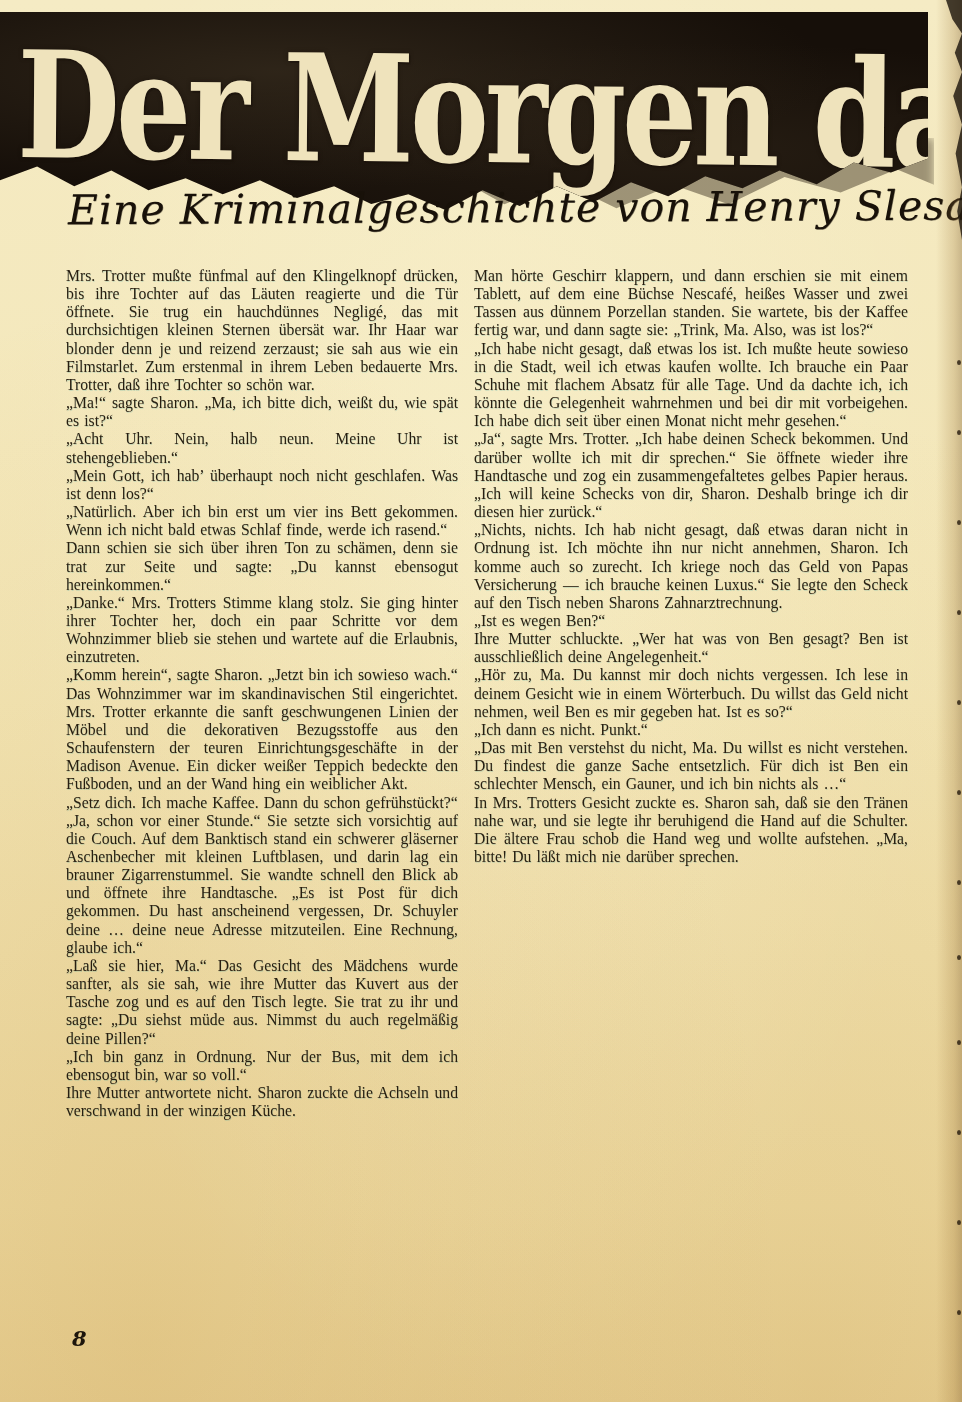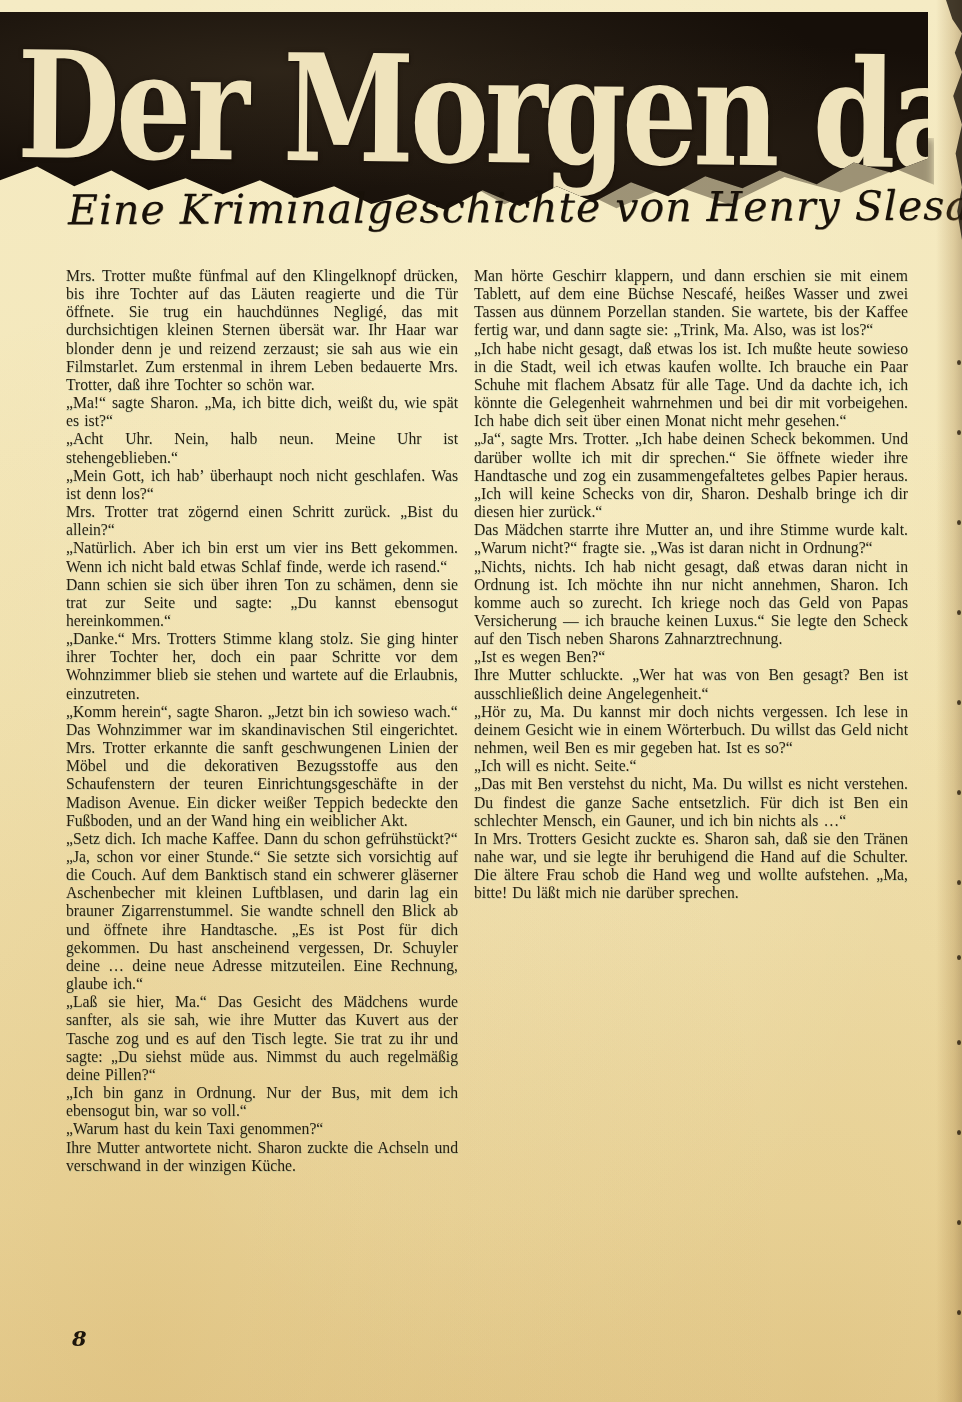--- a/index.html
+++ b/index.html
@@ -103,43 +103,40 @@
   </div>
 
   <div class="subtitle">Eine Kriminalgeschichte von Henry Slesar</div>
 
   <div class="columns">
     <div class="col" id="col-left">
         <p>Mrs. Trotter mußte fünfmal auf den Klingelknopf drücken, bis ihre Tochter auf das Läuten reagierte und die Tür öffnete. Sie trug ein hauchdünnes Negligé, das mit durchsichtigen kleinen Sternen übersät war. Ihr Haar war blonder denn je und reizend zerzaust; sie sah aus wie ein Filmstarlet. Zum erstenmal in ihrem Leben bedauerte Mrs. Trotter, daß ihre Tochter so schön war.</p>
         <p>„Ma!“ sagte Sharon. „Ma, ich bitte dich, weißt du, wie spät es ist?“</p>
         <p>„Acht Uhr. Nein, halb neun. Meine Uhr ist stehengeblieben.“</p>
         <p>„Mein Gott, ich hab’ überhaupt noch nicht geschlafen. Was ist denn los?“</p>
-        <p>Mrs. Trotter trat zögernd einen Schritt zurück. „Bist du allein?“</p>
         <p>„Natürlich. Aber ich bin erst um vier ins Bett gekommen. Wenn ich nicht bald etwas Schlaf finde, werde ich rasend.“</p>
         <p>Dann schien sie sich über ihren Ton zu schämen, denn sie trat zur Seite und sagte: „Du kannst ebensogut hereinkommen.“</p>
         <p>„Danke.“ Mrs. Trotters Stimme klang stolz. Sie ging hinter ihrer Tochter her, doch ein paar Schritte vor dem Wohnzimmer blieb sie stehen und wartete auf die Erlaubnis, einzutreten.</p>
         <p>„Komm herein“, sagte Sharon. „Jetzt bin ich sowieso wach.“</p>
         <p>Das Wohnzimmer war im skandinavischen Stil eingerichtet. Mrs. Trotter erkannte die sanft geschwungenen Linien der Möbel und die dekorativen Bezugsstoffe aus den Schaufenstern der teuren Einrichtungsgeschäfte in der Madison Avenue. Ein dicker weißer Teppich bedeckte den Fußboden, und an der Wand hing ein weiblicher Akt.</p>
         <p>„Setz dich. Ich mache Kaffee. Dann du schon gefrühstückt?“</p>
         <p>„Ja, schon vor einer Stunde.“ Sie setzte sich vorsichtig auf die Couch. Auf dem Banktisch stand ein schwerer gläserner Aschenbecher mit kleinen Luftblasen, und darin lag ein brauner Zigarrenstummel. Sie wandte schnell den Blick ab und öffnete ihre Handtasche. „Es ist Post für dich gekommen. Du hast anscheinend vergessen, Dr. Schuyler deine … deine neue Adresse mitzuteilen. Eine Rechnung, glaube ich.“</p>
         <p>„Laß sie hier, Ma.“ Das Gesicht des Mädchens wurde sanfter, als sie sah, wie ihre Mutter das Kuvert aus der Tasche zog und es auf den Tisch legte. Sie trat zu ihr und sagte: „Du siehst müde aus. Nimmst du auch regelmäßig deine Pillen?“</p>
         <p>„Ich bin ganz in Ordnung. Nur der Bus, mit dem ich ebensogut bin, war so voll.“</p>
-        <p>„Warum hast du kein Taxi genommen?“</p>
         <p>Ihre Mutter antwortete nicht. Sharon zuckte die Achseln und verschwand in der winzigen Küche.</p>
       </div>
     <div class="col" id="col-right">
         <p>Man hörte Geschirr klappern, und dann erschien sie mit einem Tablett, auf dem eine Büchse Nescafé, heißes Wasser und zwei Tassen aus dünnem Porzellan standen. Sie wartete, bis der Kaffee fertig war, und dann sagte sie: „Trink, Ma. Also, was ist los?“</p>
         <p>„Ich habe nicht gesagt, daß etwas los ist. Ich mußte heute sowieso in die Stadt, weil ich etwas kaufen wollte. Ich brauche ein Paar Schuhe mit flachem Absatz für alle Tage. Und da dachte ich, ich könnte die Gelegenheit wahrnehmen und bei dir mit vorbeigehen. Ich habe dich seit über einen Monat nicht mehr gesehen.“</p>
         <p>„Ja“, sagte Mrs. Trotter. „Ich habe deinen Scheck bekommen. Und darüber wollte ich mit dir sprechen.“ Sie öffnete wieder ihre Handtasche und zog ein zusammengefaltetes gelbes Papier heraus. „Ich will keine Schecks von dir, Sharon. Deshalb bringe ich dir diesen hier zurück.“</p>
-        <p>Das Mädchen starrte ihre Mutter an, und ihre Stimme wurde kalt. „Warum nicht?“ fragte sie. „Was ist daran nicht in Ordnung?“</p>
         <p>„Nichts, nichts. Ich hab nicht gesagt, daß etwas daran nicht in Ordnung ist. Ich möchte ihn nur nicht annehmen, Sharon. Ich komme auch so zurecht. Ich kriege noch das Geld von Papas Versicherung — ich brauche keinen Luxus.“ Sie legte den Scheck auf den Tisch neben Sharons Zahnarztrechnung.</p>
         <p>„Ist es wegen Ben?“</p>
         <p>Ihre Mutter schluckte. „Wer hat was von Ben gesagt? Ben ist ausschließlich deine Angelegenheit.“</p>
         <p>„Hör zu, Ma. Du kannst mir doch nichts vergessen. Ich lese in deinem Gesicht wie in einem Wörterbuch. Du willst das Geld nicht nehmen, weil Ben es mir gegeben hat. Ist es so?“</p>
-        <p>„Ich will es nicht. Seite.“</p>
+        <p>„Ich dann es nicht. Punkt.“</p>
         <p>„Das mit Ben verstehst du nicht, Ma. Du willst es nicht verstehen. Du findest die ganze Sache entsetzlich. Für dich ist Ben ein schlechter Mensch, ein Gauner, und ich bin nichts als …“</p>
         <p>In Mrs. Trotters Gesicht zuckte es. Sharon sah, daß sie den Tränen nahe war, und sie legte ihr beruhigend die Hand auf die Schulter. Die ältere Frau schob die Hand weg und wollte aufstehen. „Ma, bitte! Du läßt mich nie darüber sprechen.</p>
       </div>
   </div>
 
   <div class="page-number">8</div>
 
   <div class="edge-right"></div>
   <div class="corner-mark"></div>
   <div class="edge-specks">

